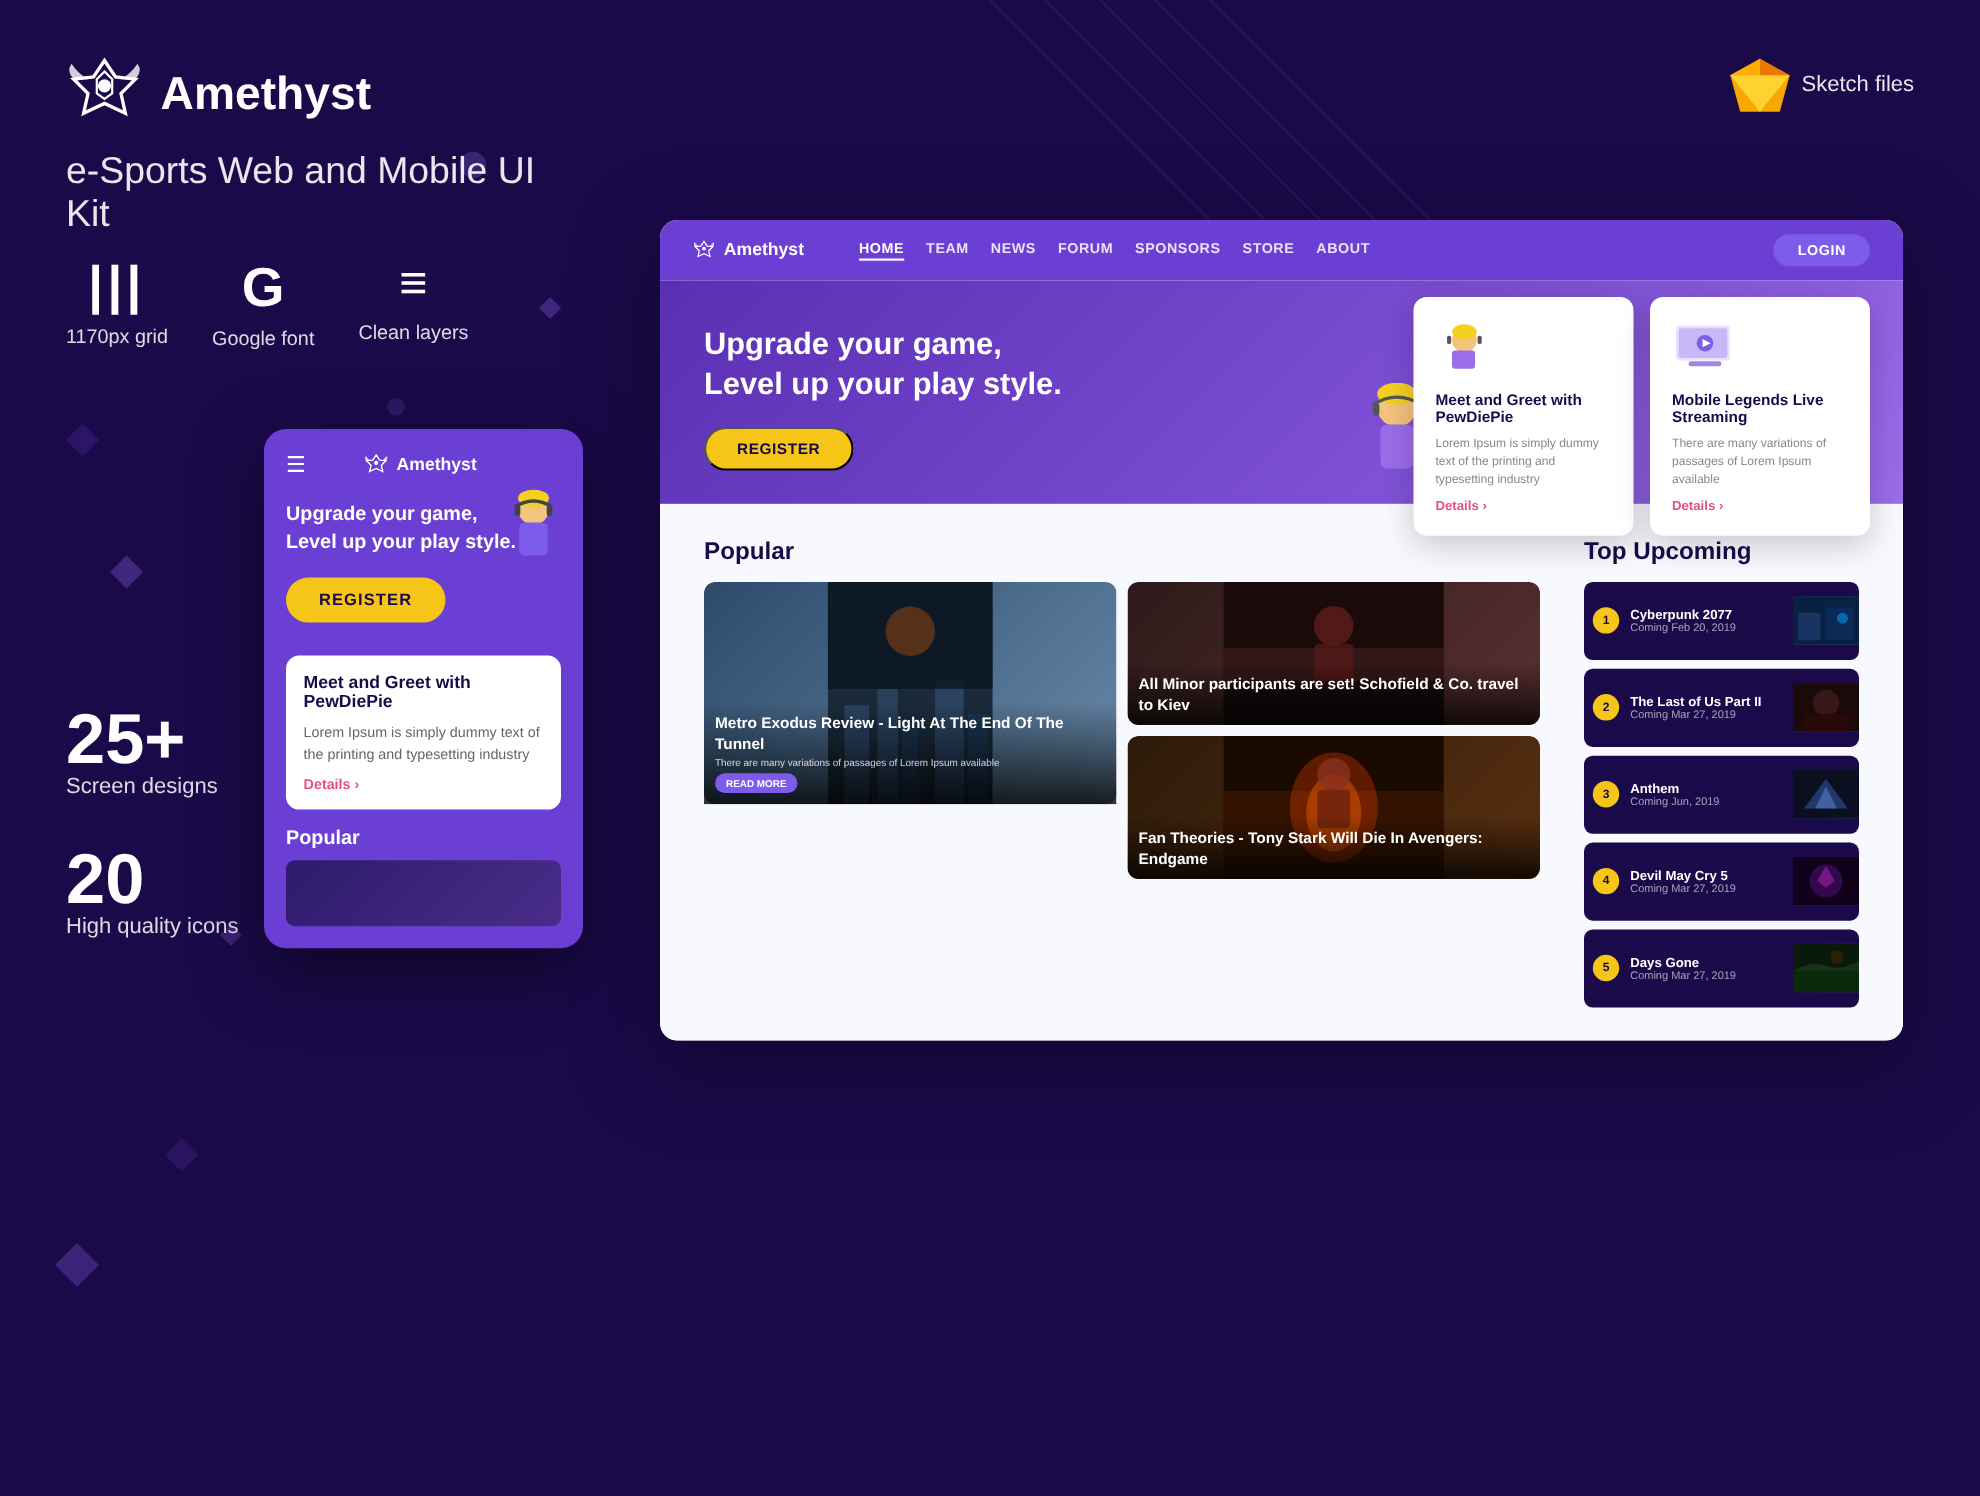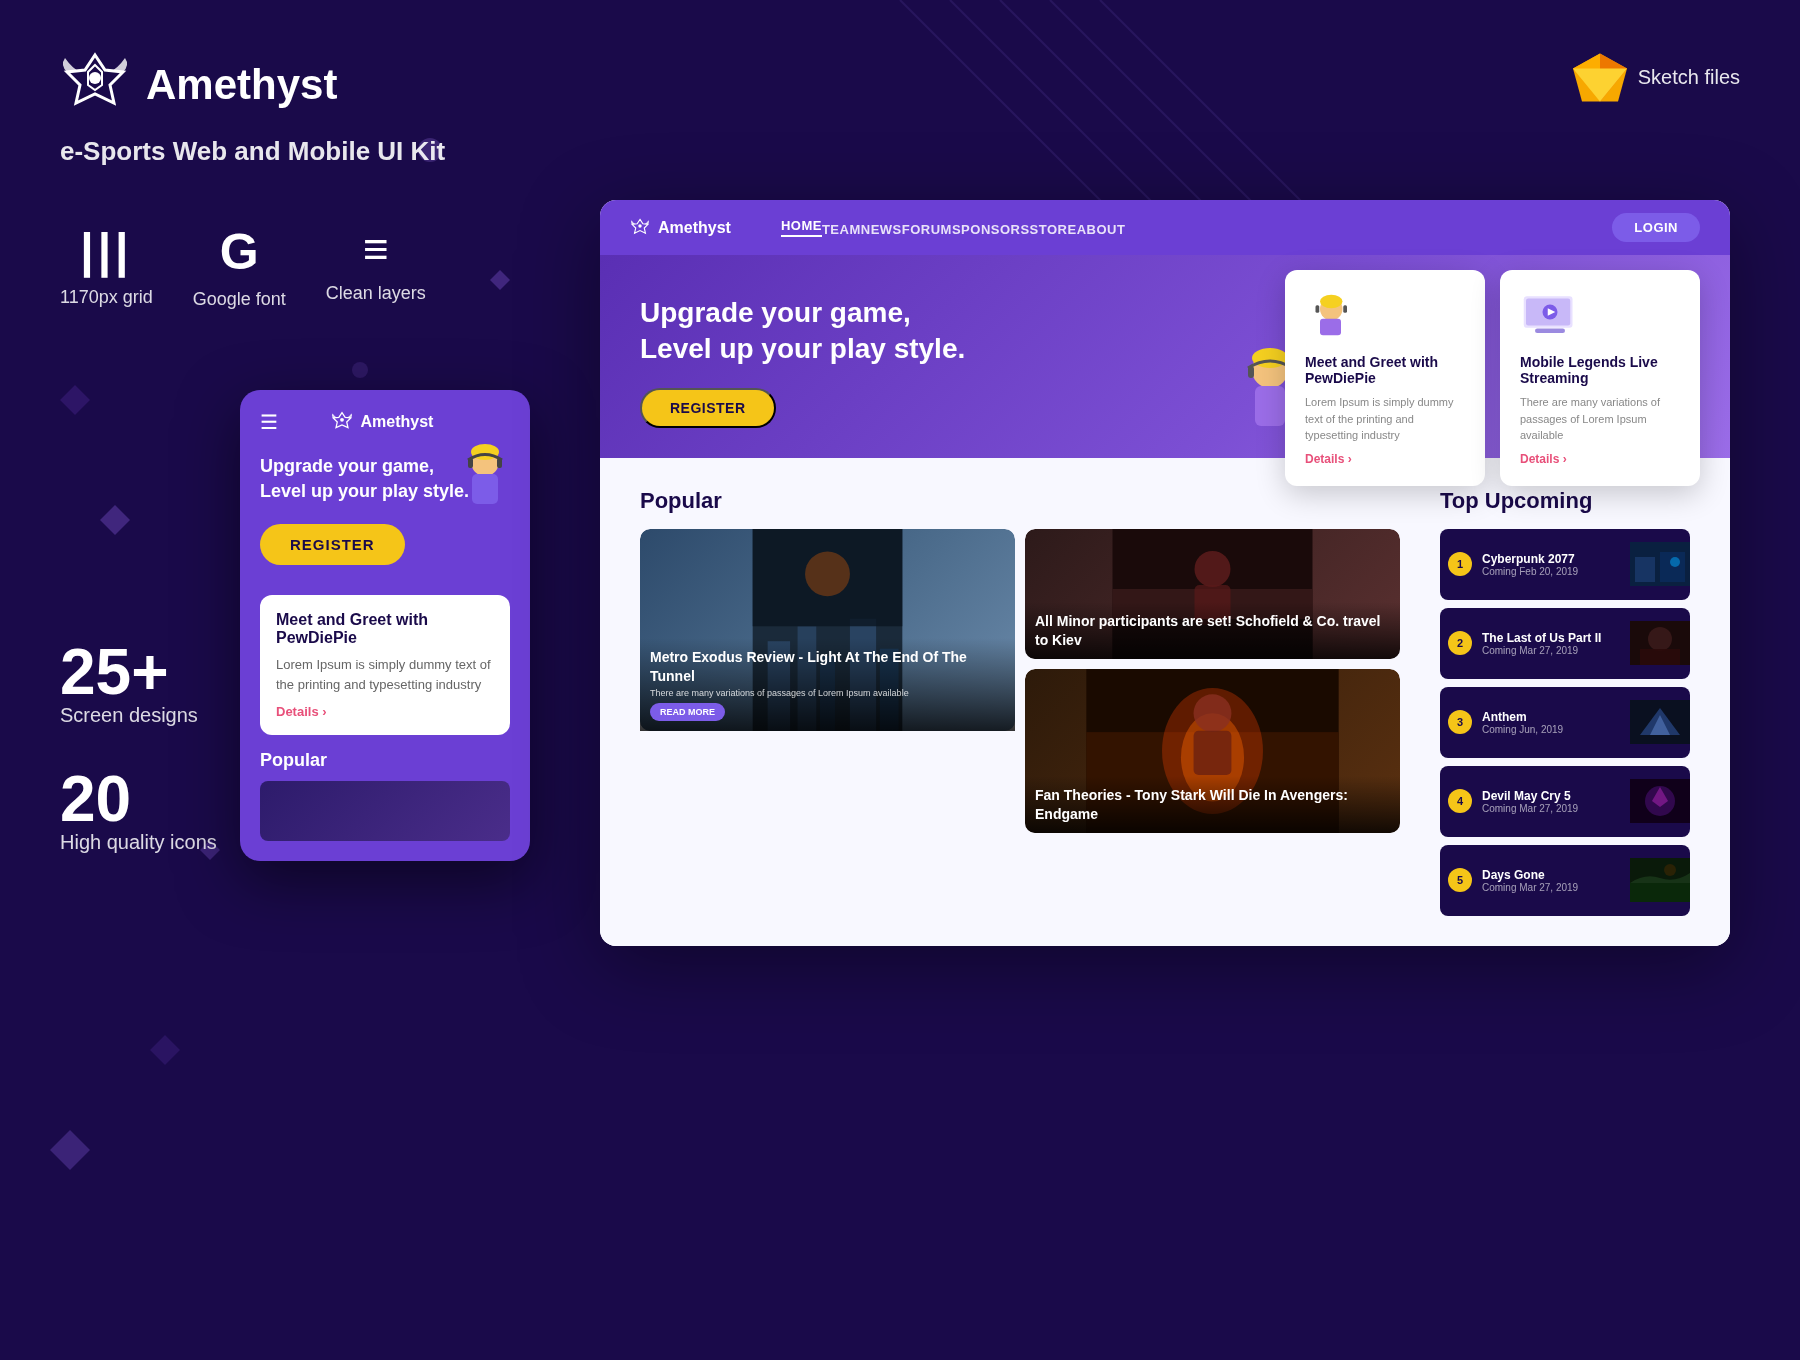--- a/index.html
+++ b/index.html
@@ -42,24 +42,24 @@
       height: 70px;
     }
 
     .brand-title {
       font-size: 42px;
       font-weight: 800;
       color: white;
     }
 
     .brand-subtitle {
-      font-size: 26px;
-      font-weight: 700;
+      font-size: 34px;
+      font-weight: 400;
       color: rgba(255,255,255,0.9);
-      margin-bottom: 60px;
+      margin-bottom: 22px;
     }
 
     .features-row {
       display: flex;
       gap: 40px;
       margin-bottom: 60px;
     }
 
     .feature-item {
       display: flex;
@@ -250,22 +250,22 @@
       align-items: center;
       gap: 8px;
       color: white;
       font-weight: 700;
       font-size: 16px;
       margin-right: 30px;
     }
 
     .web-nav-links {
       display: flex;
+      gap: 20px;
       flex: 1;
-      align-items: flex-end;
     }
 
     .web-nav-link {
       color: rgba(255,255,255,0.85);
       font-size: 13px;
       font-weight: 600;
       letter-spacing: 0.5px;
     }
 
     .web-nav-link.active {
@@ -728,21 +728,21 @@
                 <rect x="82" y="56" width="36" height="40" rx="5" fill="#5a1a1a" opacity="0.7"></rect>
                 <rect x="0" y="90" width="200" height="40" fill="rgba(0,0,0,0.5)"></rect>
               </svg>
               <div class="popular-card-overlay">
                 <div class="popular-card-title-text">All Minor participants are set! Schofield &amp; Co. travel to Kiev</div>
               </div>
             </div>
           </div>
 
           <div class="popular-card">
-            <div style="width:100%;height:164px;border-radius:10px;position:relative;background:linear-gradient(135deg,#2d1a0a,#5a3010);">
+            <div style="width:100%;height:130px;border-radius:10px;position:relative;background:linear-gradient(135deg,#2d1a0a,#5a3010);">
               <svg width="100%" height="100%" viewBox="0 0 200 130" style="position:absolute;">
                 <rect width="200" height="130" fill="#1a0a00"></rect>
                 <rect x="0" y="50" width="200" height="80" fill="#3a1500" opacity="0.8"></rect>
 
                 <ellipse cx="100" cy="65" rx="40" ry="50" fill="#ff4500" opacity="0.3"></ellipse>
                 <ellipse cx="100" cy="70" rx="25" ry="35" fill="#ff6a00" opacity="0.4"></ellipse>
 
                 <circle cx="100" cy="35" r="15" fill="#8a3020" opacity="0.8"></circle>
                 <rect x="85" y="49" width="30" height="35" rx="4" fill="#6a2010" opacity="0.8"></rect>
               </svg>

